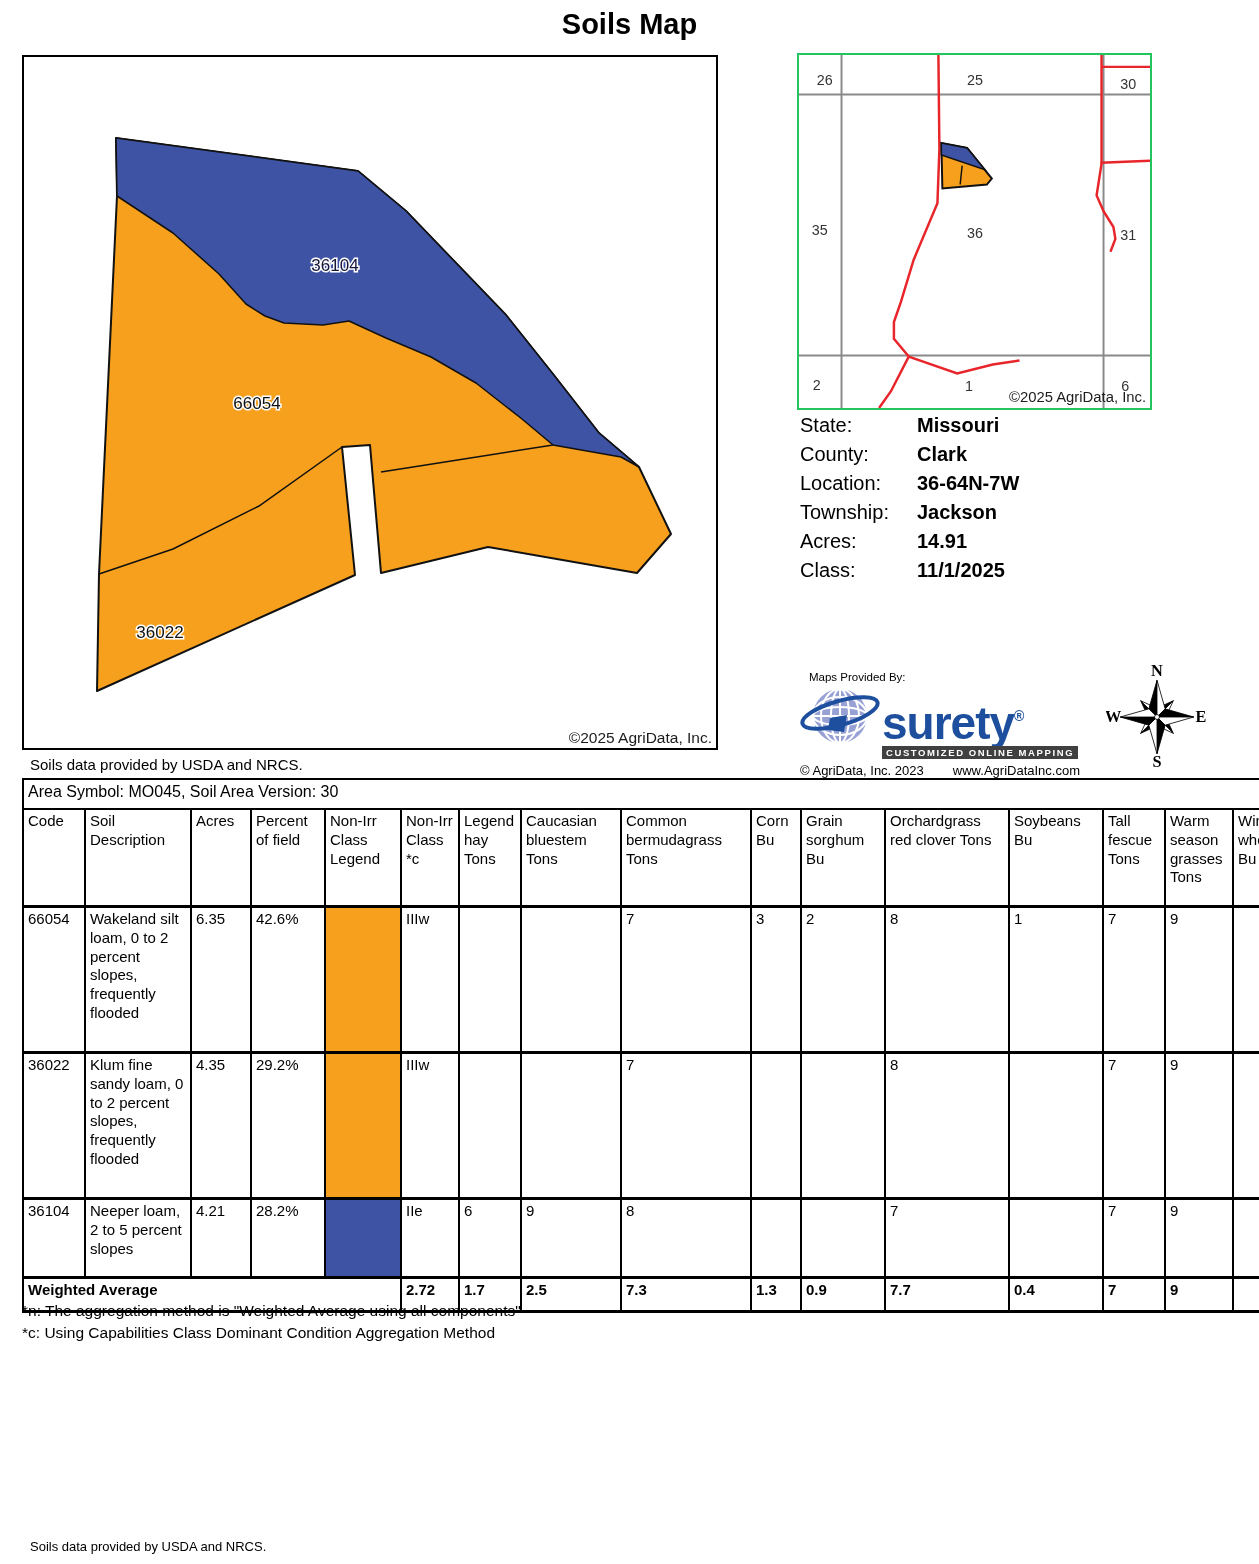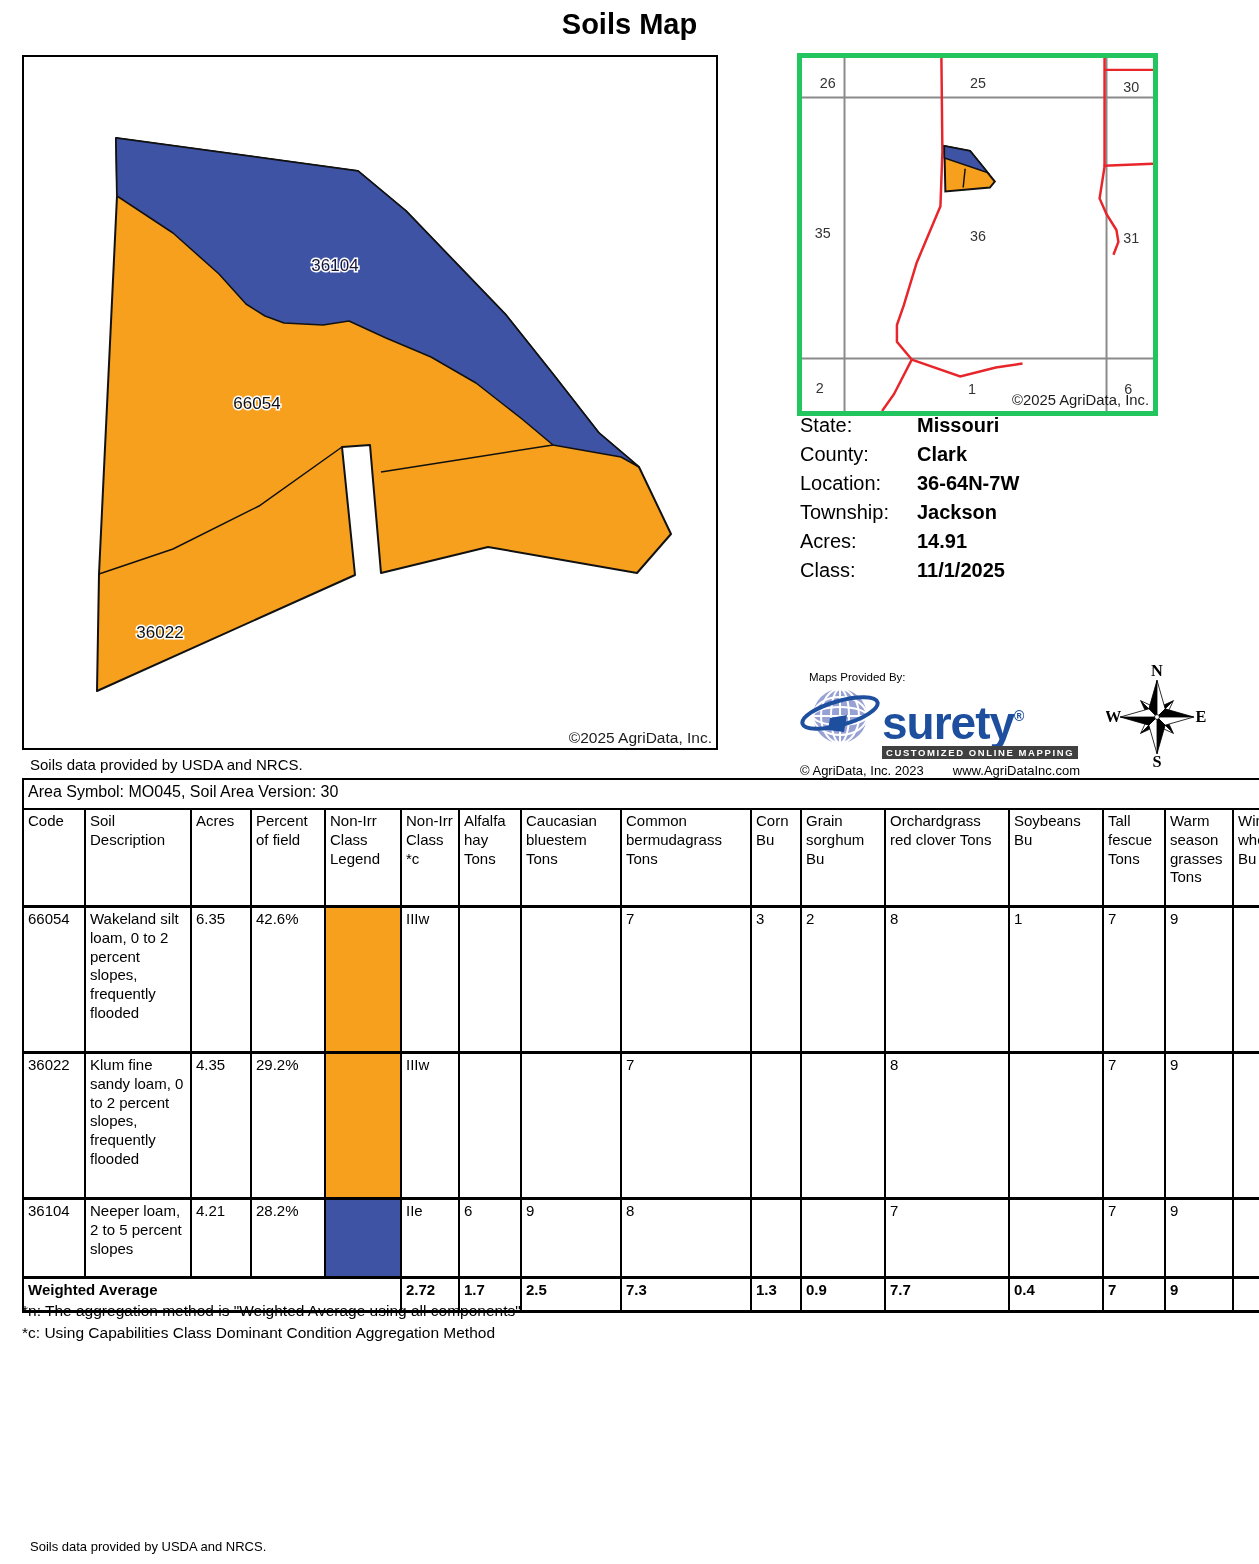--- a/index.html
+++ b/index.html
@@ -7,21 +7,21 @@
         font-family:"Liberation Sans",sans-serif;color:#000;}
 
   .page-title{position:absolute;top:8px;left:0;width:1259px;text-align:center;
               font-size:29px;font-weight:bold;}
 
   
   .map-box{position:absolute;left:22px;top:55px;width:692px;height:691px;border:2px solid #000;}
   .map-box svg{display:block;}
 
   
-  .loc-box{position:absolute;left:797px;top:53px;width:351px;height:353px;border:5px solid #22c55e;}
+  .loc-box{position:absolute;left:797px;top:53px;width:351px;height:353px;border:2px solid #22c55e;}
 
   
   .info{position:absolute;left:800px;top:411px;font-size:20px;line-height:29px;}
   .info .row{white-space:nowrap;}
   .info .lbl{display:inline-block;width:117px;}
   .info .val{font-weight:bold;}
 
   
   .provider{position:absolute;left:800px;top:671px;width:286px;}
   .mpb{font-size:11.5px;margin-bottom:2px;padding-left:9px;}
@@ -211,21 +211,21 @@
           <tr class="area-row">
         <td colspan="16">Area Symbol: MO045, Soil Area Version: 30</td>
       </tr>
       <tr class="head-row">
         <th>Code</th>
         <th>Soil Description</th>
         <th>Acres</th>
         <th>Percent of field</th>
         <th>Non-Irr Class Legend</th>
         <th>Non-Irr Class *c</th>
-        <th>Alfalfa hay Tons</th>
+        <th>Legend hay Tons</th>
         <th>Caucasian bluestem Tons</th>
         <th>Common bermudagrass Tons</th>
         <th>Corn Bu</th>
         <th>Grain sorghum Bu</th>
         <th>Orchardgrass red clover Tons</th>
         <th>Soybeans Bu</th>
         <th>Tall fescue Tons</th>
         <th>Warm season grasses Tons</th>
         <th>Winter wheat Bu</th>
       </tr>

